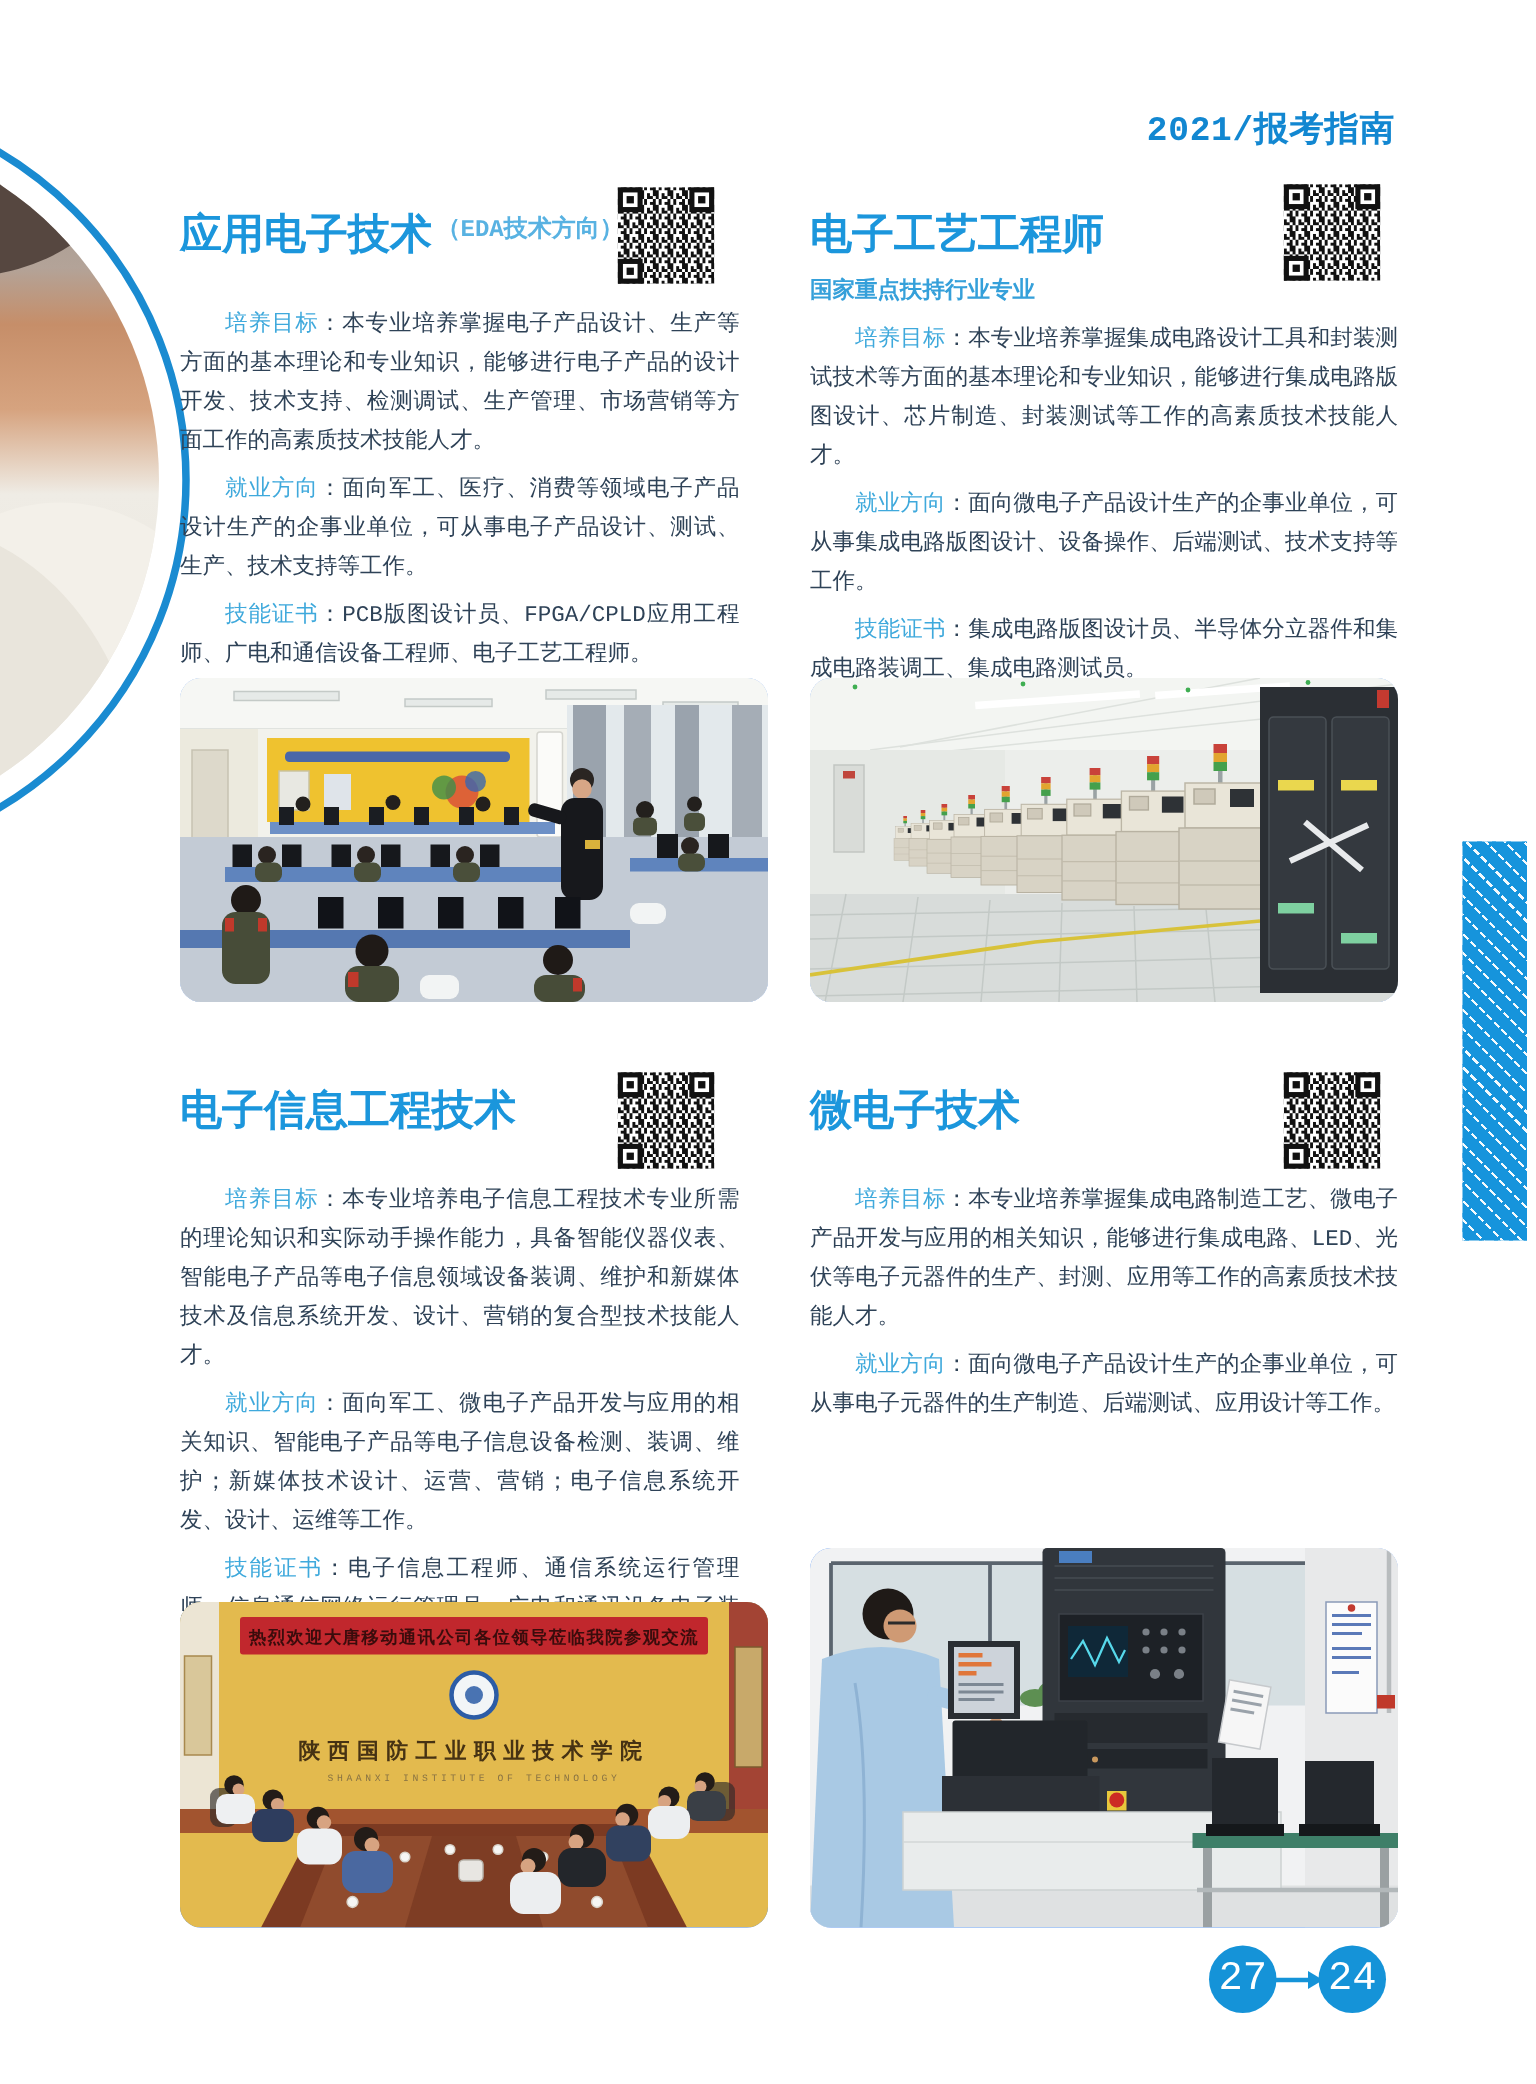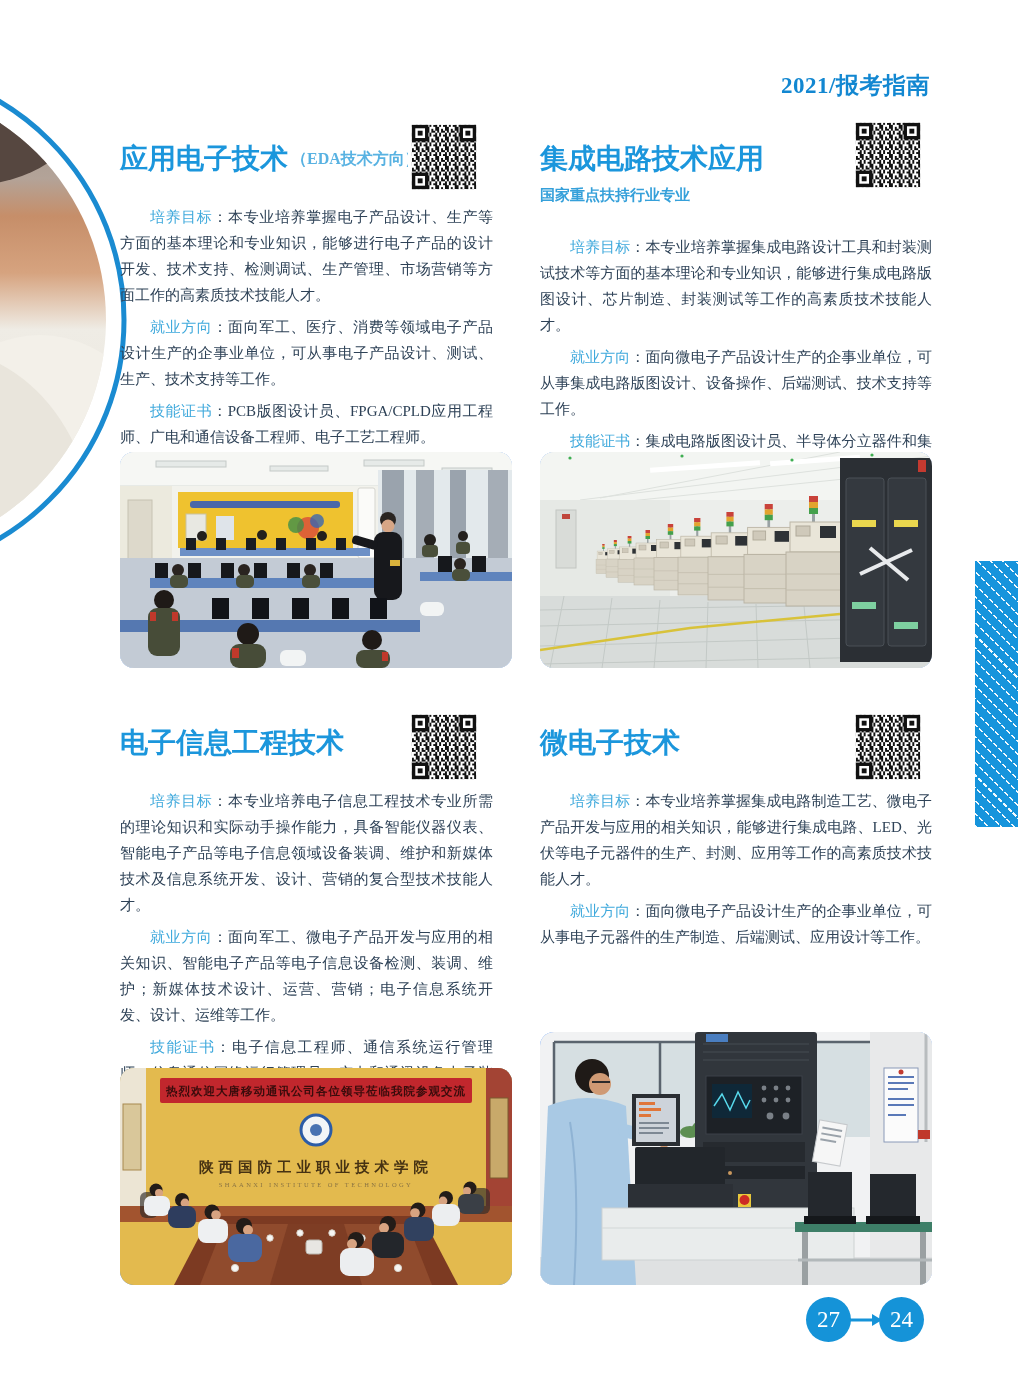--- a/index.html
+++ b/index.html
@@ -1,38 +1,38 @@
 <!DOCTYPE html>
 <html><head>
 <meta charset="utf-8">
 <style>
   html,body{margin:0;padding:0;background:#fff}
   .page{position:relative;width:1024px;height:1389px;background:#ffffff;overflow:hidden;
-        font-family:Liberation Serif, serif;}
+        font-family:Liberation Mono, monospace;}
   .hdr{position:absolute;top:70px;right:94px;font-size:23px;font-weight:bold;color:#1287d1;letter-spacing:.5px}
   .section{position:absolute}
-  .titleline{display:flex;align-items:center;white-space:nowrap}
+  .titleline{display:flex;align-items:flex-start;white-space:nowrap}
   .sec-title{font-size:28px;font-weight:bold;color:#1b96dc;line-height:34px}
   .sec-suffix{font-size:16px;font-weight:600;color:#58b2e2;margin-left:3px}
   .sec-sub{font-size:15px;font-weight:600;color:#35a0da;margin-top:8px;line-height:22px}
   .body{margin-top:28px}
-  .body.tight{margin-top:28px}
+  .body.tight{margin-top:8px}
   .body p{margin:0 0 6px 0;font-size:15px;line-height:26px;color:#2e4257;
           text-align:justify;text-indent:2em}
   .lbl{color:#3fa9dc}
   .qr{position:absolute;width:72px;height:72px}
   .photo{position:absolute;border-radius:14px;overflow:hidden;background:#3b82f6}
   .photo svg{display:block;width:100%;height:100%}
   .stripes{position:absolute;left:975px;top:561px;width:43px;height:266px;background-color:#1694dc;
     background-image:
       repeating-linear-gradient(135deg,#1694dc 0 2px,rgba(22,148,220,0) 2px 7px),
       repeating-linear-gradient(45deg,rgba(255,255,255,.95) 0 1.5px,rgba(255,255,255,0) 1.5px 9px);}
   .pager{position:absolute;left:806px;top:1297px;display:flex;align-items:center}
   .pnum{width:45px;height:45px;border-radius:50%;background:#1593d8;color:#fff;
-        font-size:23px;font-weight:500;display:flex;align-items:center;justify-content:center}
+        font-size:27px;font-weight:500;display:flex;align-items:center;justify-content:center}
   .parrow{margin:0 -3px;display:block}
   .portrait{position:absolute;left:0;top:55px}
 </style>
 </head>
 <body>
 
 <svg width="0" height="0" style="position:absolute" aria-hidden="true">
   <defs>
     <pattern id="qrp" width="10" height="10" patternUnits="userSpaceOnUse">
       <rect width="10" height="10" fill="#fff"></rect>
@@ -116,21 +116,21 @@
       <p><span class="lbl">就业方向</span><span>：面向军工、医疗、消费等领域电子产品设计生产的企事业单位，可从事电子产品设计、测试、生产、技术支持等工作。</span></p>
       <p><span class="lbl">技能证书</span><span>：PCB版图设计员、FPGA/CPLD应用工程师、广电和通信设备工程师、电子工艺工程师。</span></p>
     </div>
   </section>
   <svg class="qr" style="left:408px;top:121px">
       <use href="#qr"></use>
     </svg>
 
   <section class="section" style="left:540px;top:142px;width:392px">
     <div class="titleline">
-      <span class="sec-title">集成电路技术应用</span>
+      <span class="sec-title">电子工艺工程师</span>
     </div>
     <div class="sec-sub">国家重点扶持行业专业</div>
     <div class="body tight">
       <p><span class="lbl">培养目标</span><span>：本专业培养掌握集成电路设计工具和封装测试技术等方面的基本理论和专业知识，能够进行集成电路版图设计、芯片制造、封装测试等工作的高素质技术技能人才。</span></p>
       <p><span class="lbl">就业方向</span><span>：面向微电子产品设计生产的企事业单位，可从事集成电路版图设计、设备操作、后端测试、技术支持等工作。</span></p>
       <p><span class="lbl">技能证书</span><span>：集成电路版图设计员、半导体分立器件和集成电路装调工、集成电路测试员。</span></p>
     </div>
   </section>
   <svg class="qr" style="left:852px;top:119px">
       <use href="#qr"></use>

